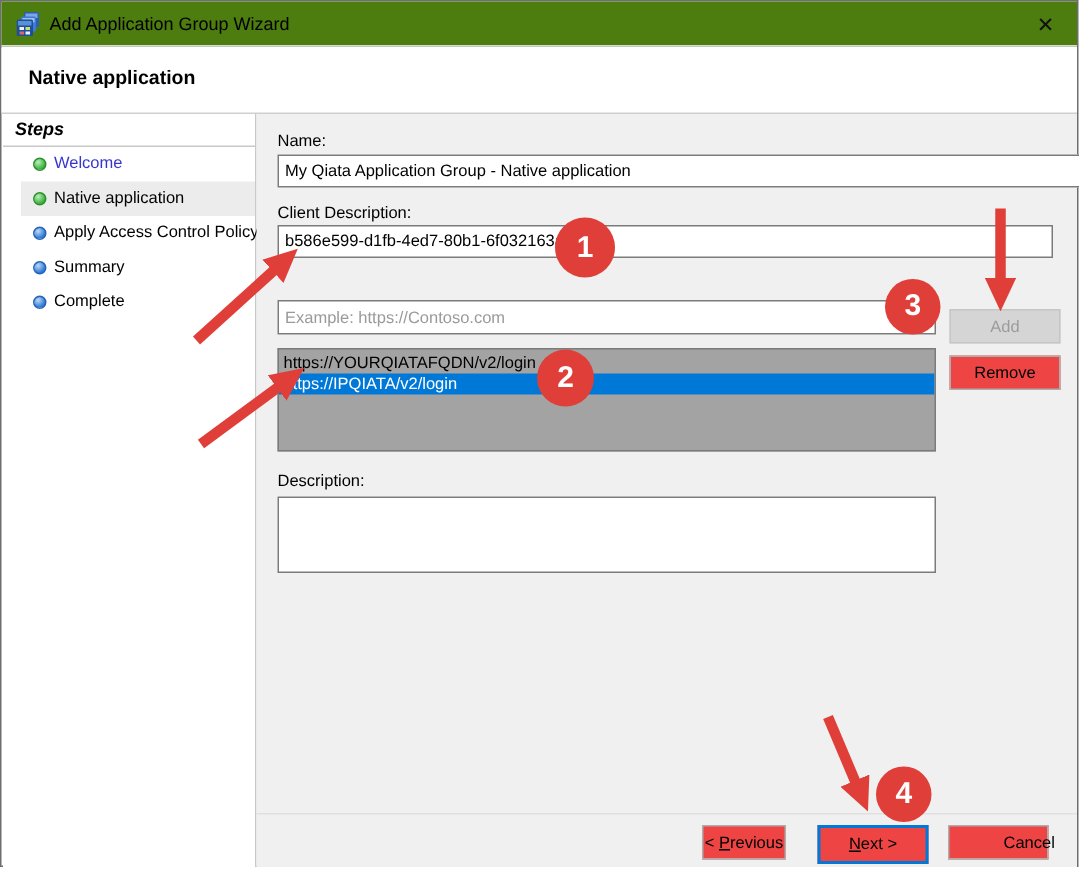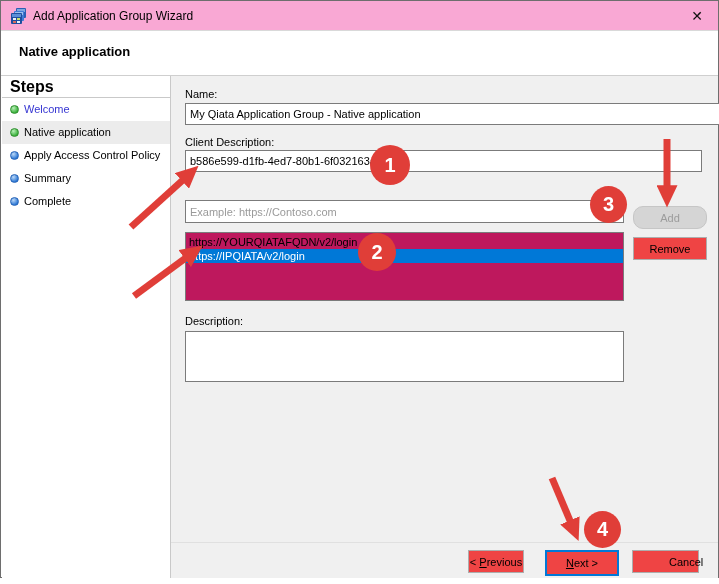--- a/index.html
+++ b/index.html
@@ -1,46 +1,46 @@
 <!DOCTYPE html>
 <html><head>
 <meta charset="utf-8">
 <style>
   * { margin:0; padding:0; box-sizing:border-box; }
   html,body { width:719px; height:584px; background:#ffffff; font-family:"Liberation Sans", sans-serif; overflow:hidden; }
   #dialog { position:absolute; left:0; top:0; width:719px; height:578px; background:#ffffff; border:1px solid #6e6e6e; }
 
   
-  #titlebar { position:absolute; left:0; top:0; width:717px; height:30px; background:#f9a8d4; border-bottom:1px solid #d9d9d9; }
+  #titlebar { position:absolute; left:0; top:0; width:717px; height:30px; background:#4d7c0f; border-bottom:1px solid #d9d9d9; }
   #titlebar .appicon { position:absolute; left:10px; top:7px; width:16px; height:16px; }
   #titlebar .title { position:absolute; left:32px; top:0; line-height:30px; font-size:12px; color:#000; }
   #titlebar .close { position:absolute; right:9px; top:3px; width:24px; height:24px; text-align:center; line-height:24px; font-size:14px; color:#111; cursor:pointer; }
 
   
   #headerband { position:absolute; left:0; top:31px; width:717px; height:43px; background:#ffffff; }
   #headerband .h1 { position:absolute; left:18px; top:12px; font-size:13px; font-weight:bold; color:#000; }
 
   .topline { position:absolute; left:0; top:74px; width:717px; height:0; border-top:1px solid #cfcfcf; }
 
   
   #sidebar { position:absolute; left:1px; top:75px; width:169px; height:502px; background:#ffffff; border-right:1px solid #c9c9c9; }
-  #sidebar .steps-title { height:22px; line-height:21px; padding-left:8px; font-size:16px; font-weight:bold; border-bottom:1px solid #c9c9c9; color:#000; }
-  .step { position:relative; height:23px; line-height:23px; padding-left:22px; font-size:11px; color:#000; white-space:nowrap; cursor:default; }
+  #sidebar .steps-title { height:22px; line-height:21px; padding-left:8px; font-size:12px; font-weight:bold; border-bottom:1px solid #c9c9c9; color:#000;font-style:italic; }
+  .step { position:relative; height:23px; line-height:23px; padding-left:22px; font-size:11px; color:#000; white-space:nowrap; cursor:default;margin-left:12px; }
   .step.current { background:#ececec; }
   .step.link { color:#3636d2; }
   .step .dot { position:absolute; left:8px; top:7px; width:9px; height:9px; border-radius:50%; }
   .dot.done { background:radial-gradient(circle at 35% 30%, #b9f0b9, #3cb13c 70%); border:1px solid #2e8f2e; }
   .dot.pending { background:radial-gradient(circle at 35% 30%, #bcd9f8, #2f79d4 70%); border:1px solid #2563b8; }
 
   
   #content { position:absolute; left:170px; top:75px; width:547px; height:502px; background:#f0f0f0; }
   .lbl { position:absolute; font-size:11px; color:#000; white-space:nowrap; }
   .tb { position:absolute; border:1px solid #7b7b7b; background:#fff; font-family:"Liberation Sans", sans-serif; font-size:11px; color:#000; padding:0 4px; outline:none; }
   .tb::placeholder { color:#9a9a9a; opacity:1; }
-  .listbox { position:absolute; left:14px; top:156px; width:439px; height:69px; background:#be185d; border:1px solid #7b7b7b; overflow:hidden; padding-top:2px; }
+  .listbox { position:absolute; left:14px; top:156px; width:439px; height:69px; background:#a3a3a3; border:1px solid #7b7b7b; overflow:hidden; padding-top:2px; }
   .lrow { height:14px; line-height:14px; font-size:11px; padding:0 3px; white-space:nowrap; color:#000; cursor:default; }
   .lrow.sel { background:#0078d7; color:#fff; }
   .descbox { position:absolute; left:14px; top:255px; width:439px; height:51px; background:#fff; border:1px solid #7b7b7b; resize:none; font-family:"Liberation Sans", sans-serif; font-size:11px; outline:none; }
   .btn { position:absolute; background:#ef4444; border:1px solid #adadad; font-family:"Liberation Sans", sans-serif; font-size:11px; color:#000; text-align:center; cursor:pointer; padding:0; }
   .btn.disabled { background:#d5d5d5; border-color:#c6c6c6; color:#9c9c9c; cursor:default; }
   .btn.focusnext { border:2px solid #0078d7; }
   .footer-sep { position:absolute; left:0; top:466px; width:547px; height:0; border-top:1px solid #e0e0e0; }
 
   
   #arrow-overlay { position:absolute; left:0; top:0; width:719px; height:584px; pointer-events:none; z-index:50; }
@@ -104,21 +104,21 @@
 
   <div id="content">
     <div class="lbl" style="left:14px; top:12px;">Name:</div>
     <input class="tb" style="left: 14px; top: 27px; width: 587px; height: 22px;" value="My Qiata Application Group - Native application">
 
     <div class="lbl" style="left:14px; top:60px;">Client Description:</div>
     <input class="tb" style="left: 14px; top: 74px; width: 517px; height: 22px;" value="b586e599-d1fb-4ed7-80b1-6f032163a3e4">
 
     <div class="lbl" style="left:14px; top:109px;margin-top:16px;">Redirect URI:</div>
     <input class="tb" style="left: 14px; top: 124px; width: 439px; height: 23px;" placeholder="Example: https://Contoso.com">
-    <button class="btn disabled" style="left:462px; top:130px; width:74px; height:23px;border-radius:10px;">Add</button>
+    <button class="btn disabled" style="left:462px; top:130px; width:74px; height:23px;">Add</button>
 
     <div class="listbox">
       <div class="lrow">https://YOURQIATAFQDN/v2/login</div>
       <div class="lrow sel">https://IPQIATA/v2/login</div>
     </div>
     <button class="btn" style="left:462px; top:161px; width:74px; height:23px;">Remove</button>
 
     <div class="lbl" style="left:14px; top:239px;">Description:</div>
     <textarea class="descbox" style=""></textarea>
 

